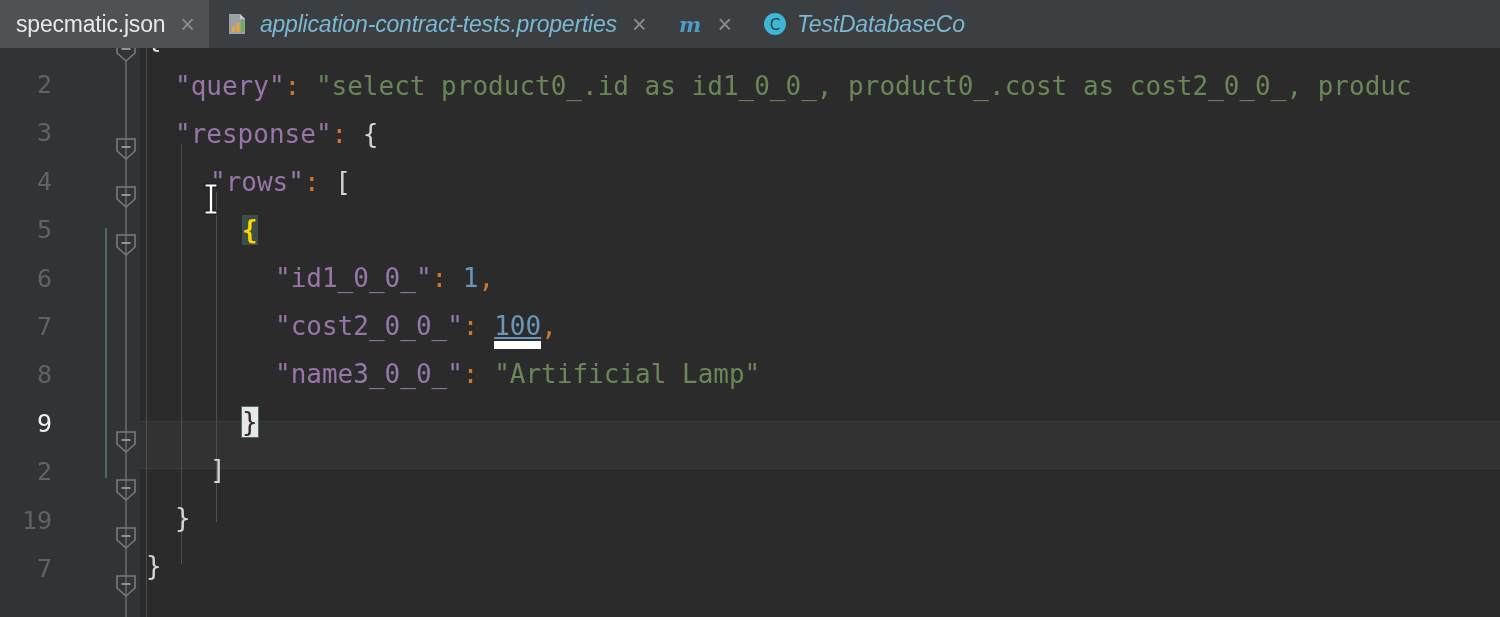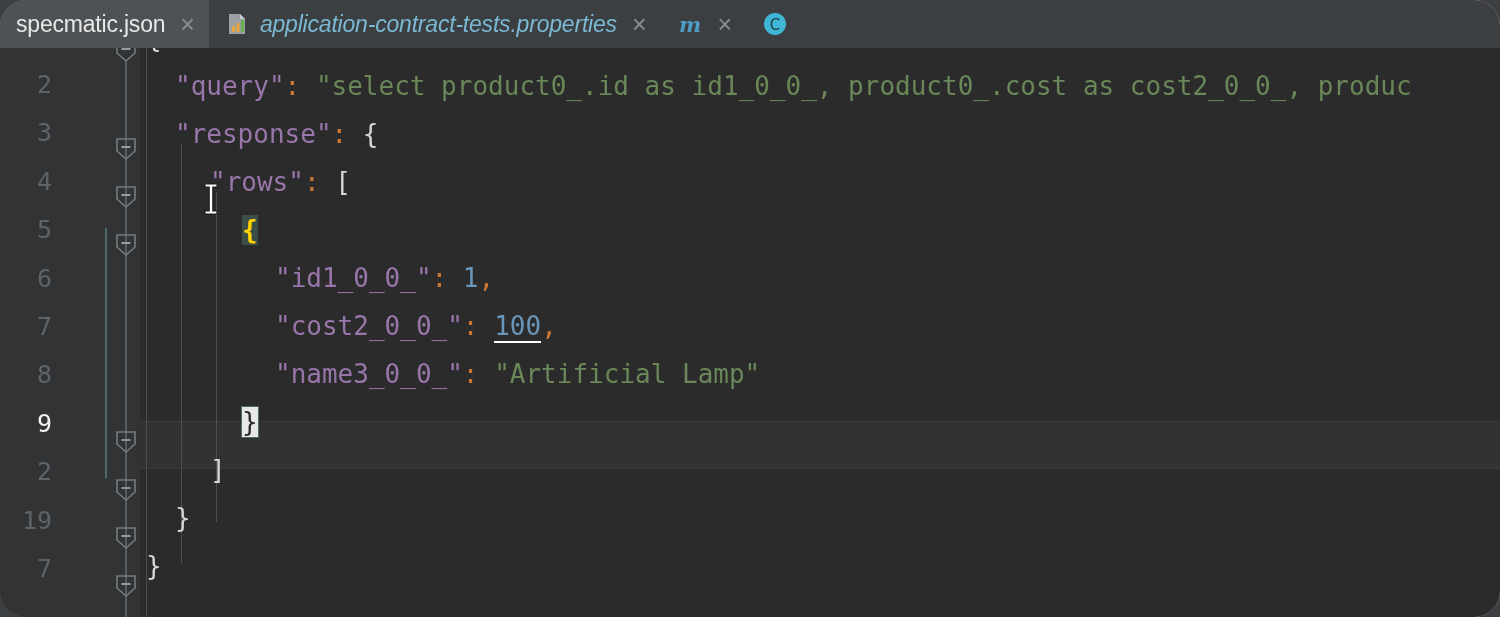--- a/index.html
+++ b/index.html
@@ -7,21 +7,20 @@
     padding: 0;
     background: #3c3f41;
   }
   #app {
     position: relative;
     width: 1500px;
     height: 617px;
     overflow: hidden;
     background: #fca5a5;
     font-family: "DejaVu Sans Mono", monospace;
-    border-radius: 26px;
   }
 
   
   .tabbar {
     position: absolute;
     top: 0; left: 0;
     width: 1500px;
     height: 48px;
     background: #3c3f41;
     display: flex;
@@ -147,21 +146,21 @@
     border-bottom: 1px solid #3a3a3a;
     box-sizing: border-box;
   }
 
   
   .t-key    { color: #9876aa; }
   .t-colon  { color: #cc7832; }
   .t-comma  { color: #cc7832; }
   .t-str    { color: #6a8759; }
   .t-num    { color: #6897bb; }
-  .t-num-u  { color: #6897bb; border-bottom: 2px solid #ffffff; }
+  .t-num-u  { color: #6897bb; border-bottom: 8px solid #ffffff; text-decoration: underline; }
   .t-punct  { color: #d6d6d6; }
   .t-brace-match {
     color: #ffd200;
     background: #3b4e47;
     font-weight: bold;
   }
   .caret-block {
     background: #e8e8e8;
     color: #2b2b2b;
     outline: 1px solid #4c6a68;
@@ -209,20 +208,21 @@
       <span class="tab-close">×</span>
     </div>
 
     <div class="tab">
       <span class="tab-icon">
         <svg viewBox="0 0 26 26" width="26" height="26">
           <circle cx="13" cy="13" r="11" fill="#3eb6d4"></circle>
           <text x="13" y="19" text-anchor="middle" font-family="DejaVu Sans, sans-serif" font-size="15" fill="#20404a">C</text>
         </svg>
       </span>
+      <span class="tab-label accent">TestDatabaseCo</span>
     </div>
 
   </div>
 
   <div class="editor">
 
     <div class="line-hl" style="top:373px;"></div>
 
     <div class="gutter">
       <div class="linenos">

